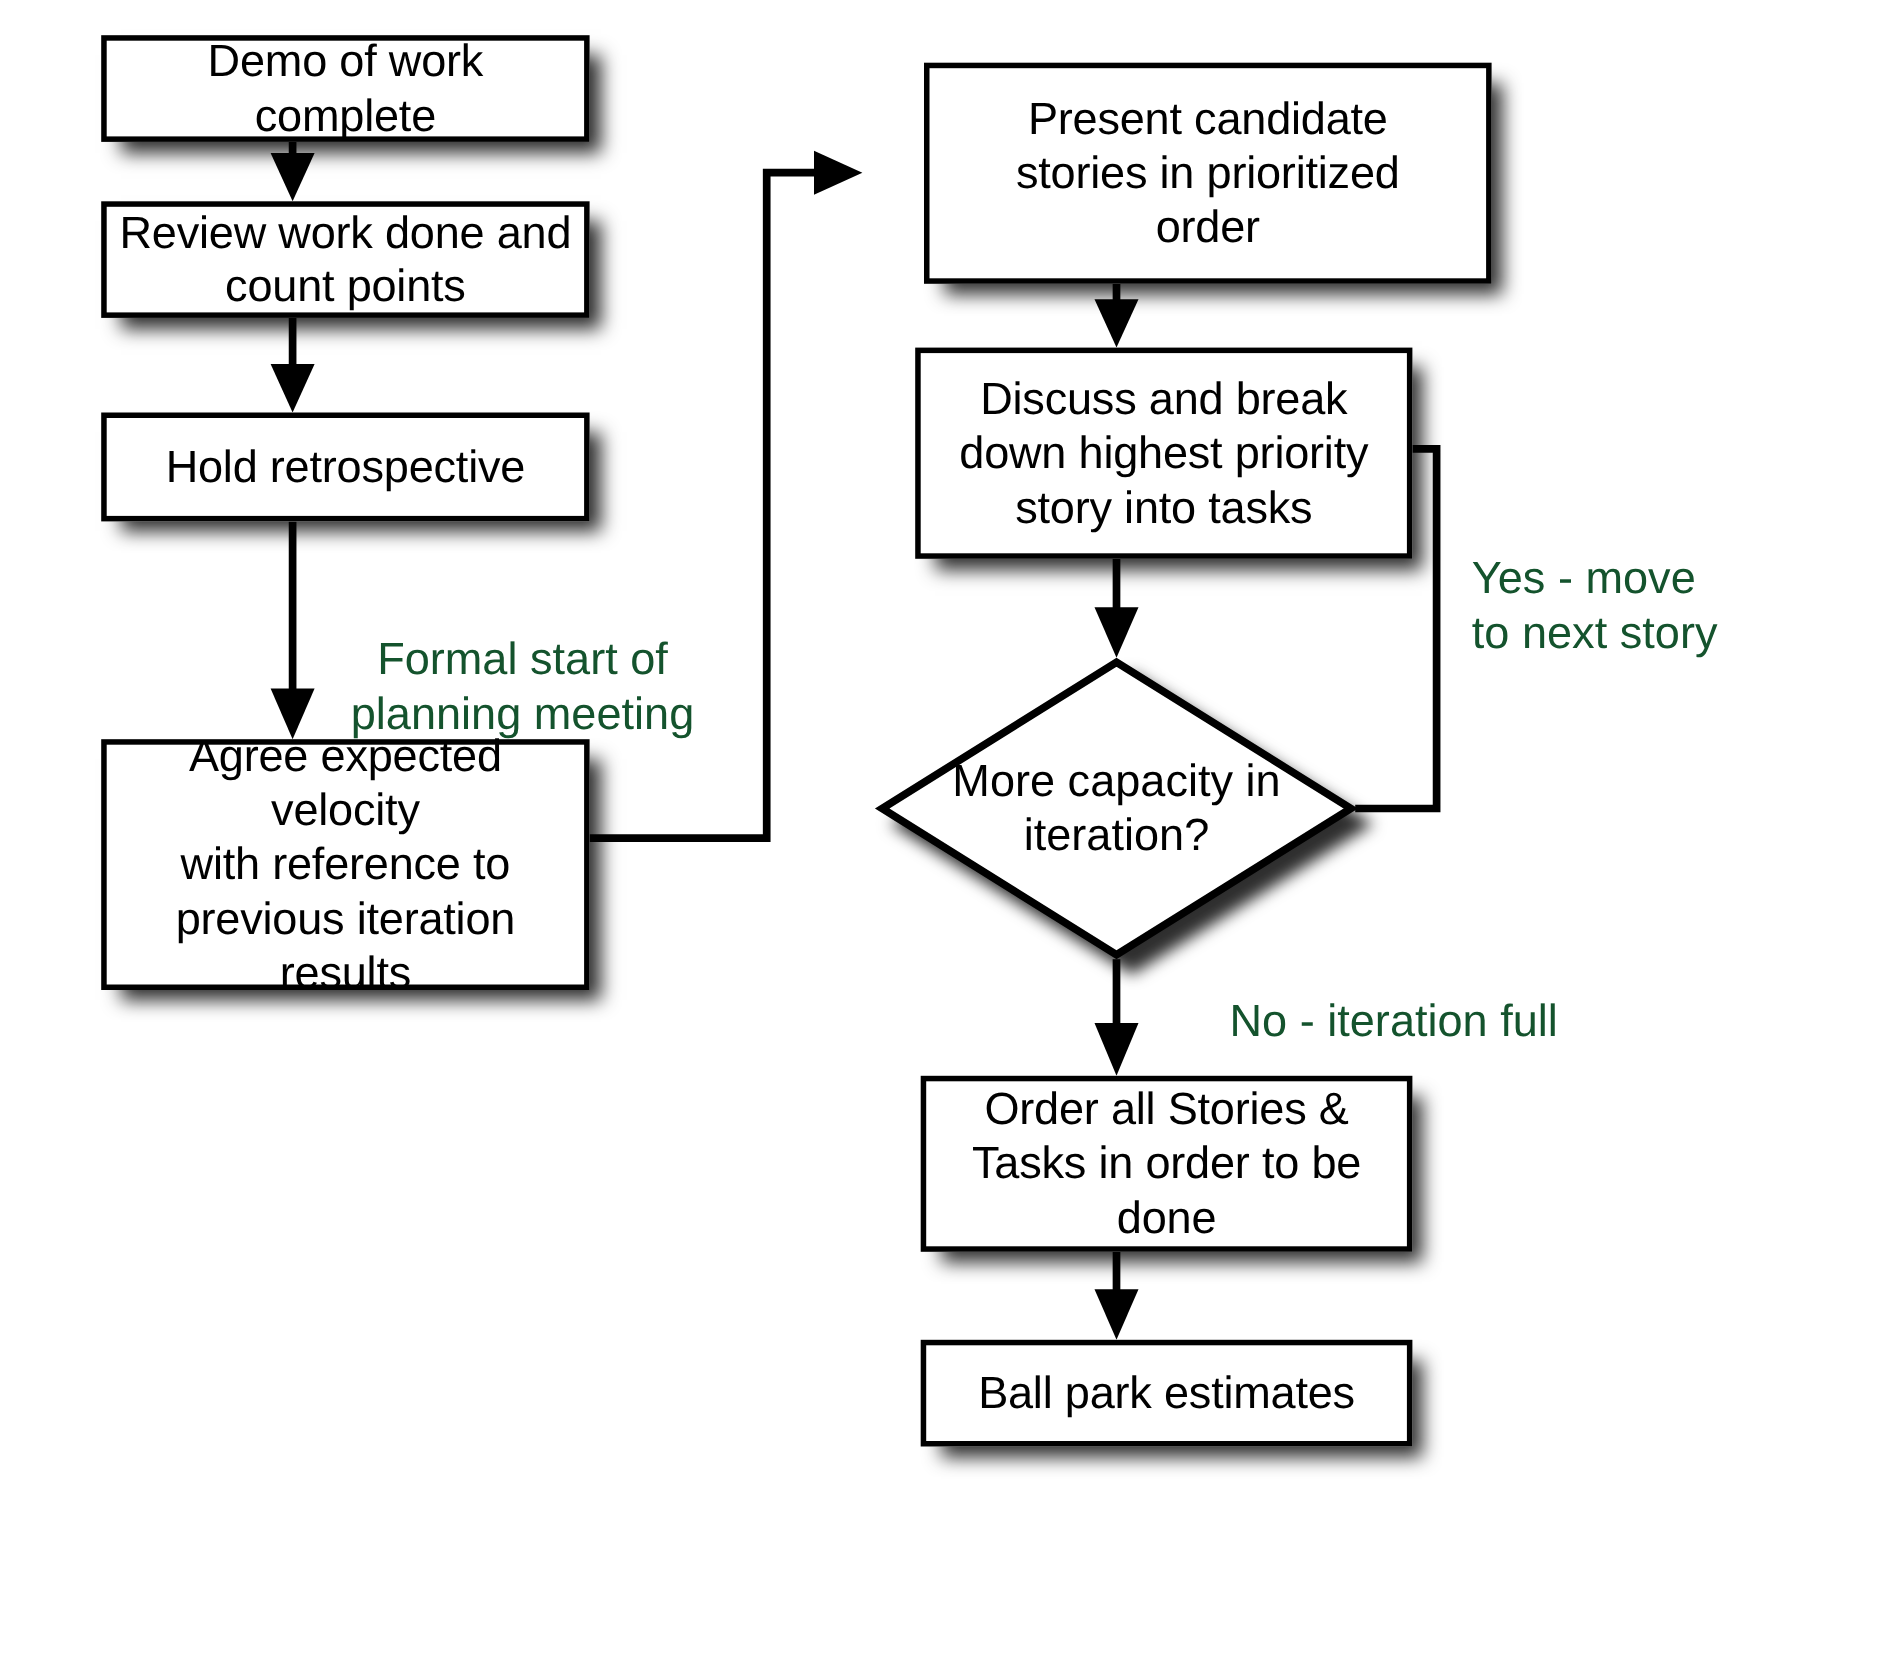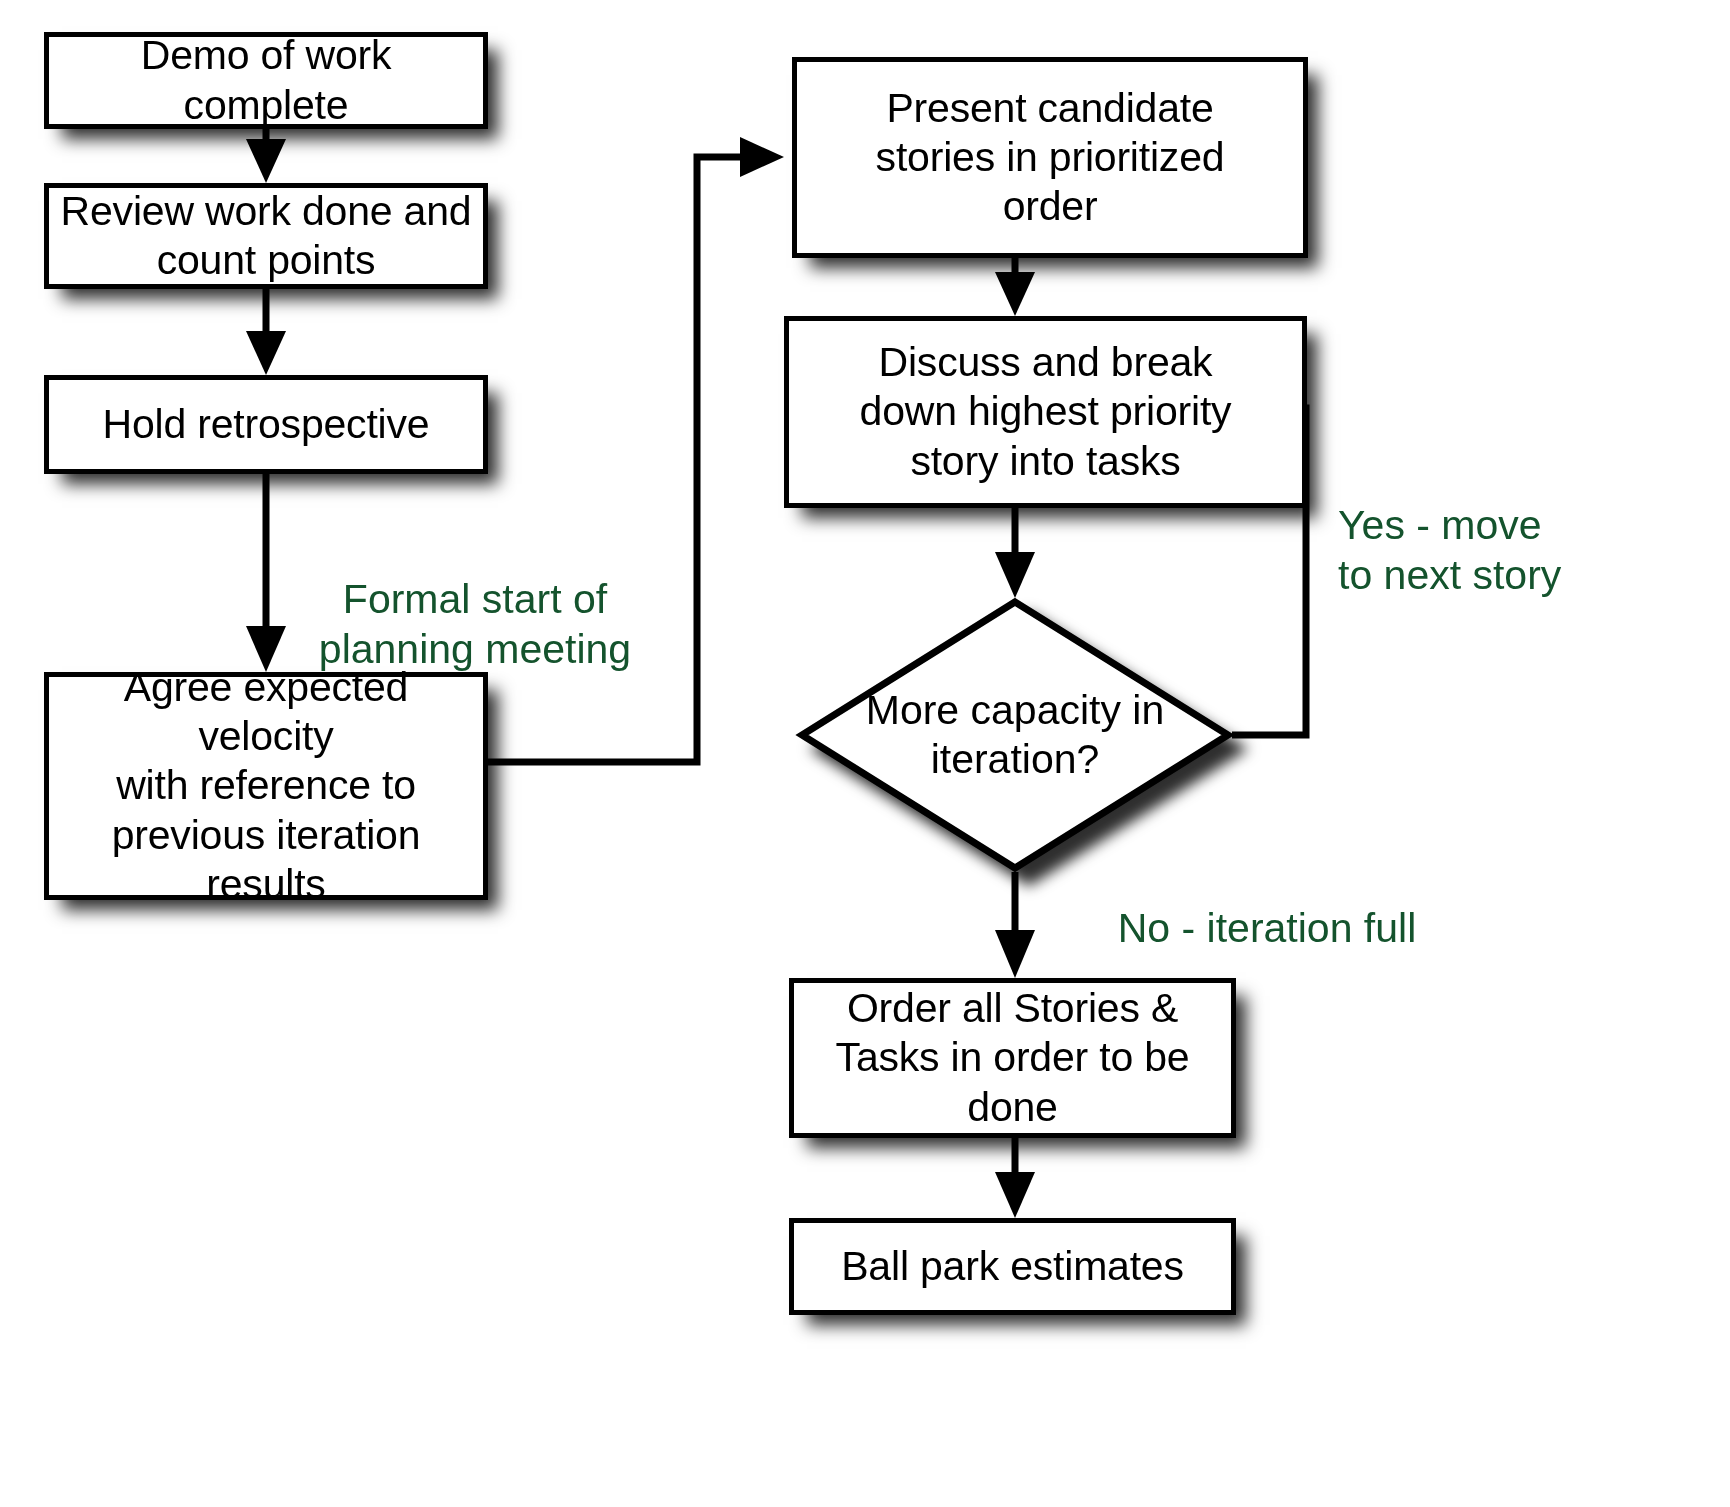--- a/index.html
+++ b/index.html
@@ -27,20 +27,21 @@
     border: 5px solid #000000;
     display: flex;
     align-items: center;
     justify-content: center;
     text-align: center;
     line-height: 1.20;
     font-size: 41px;
     letter-spacing: -0.2px;
     box-shadow: 14px 14px 16px -4px rgba(0,0,0,0.82);
     z-index: 5;
+    margin-left: 48px;
   }
   .node .label {
     display: block;
     padding: 0 10px;
     white-space: pre-line;
   }
   
   .diamond-wrap {
     position: absolute;
     z-index: 5;
@@ -164,21 +165,21 @@
 previous iteration
 results</span>
   </div>
 
   <div class="node" style="left:792px; top:57px; width:516px; height:201px;">
     <span class="label">Present candidate
 stories in prioritized
 order</span>
   </div>
 
-  <div class="node" style="left:784px; top:316px; width:523px; height:192px;text-align:center;">
+  <div class="node" style="left:784px; top:316px; width:452px; height:192px;text-align:center;">
     <span class="label">Discuss and break
 down highest priority
 story into tasks</span>
   </div>
 
   <div class="diamond-wrap" style="left:798px; top:598px; width:434px; height:274px;">
     <svg width="434" height="274" viewBox="0 0 434 274" aria-hidden="true">
       <defs>
         <filter id="dshadow" x="-30%" y="-30%" width="180%" height="180%">
           <feDropShadow dx="14" dy="14" stdDeviation="7" flood-color="#000000" flood-opacity="0.82"></feDropShadow>

